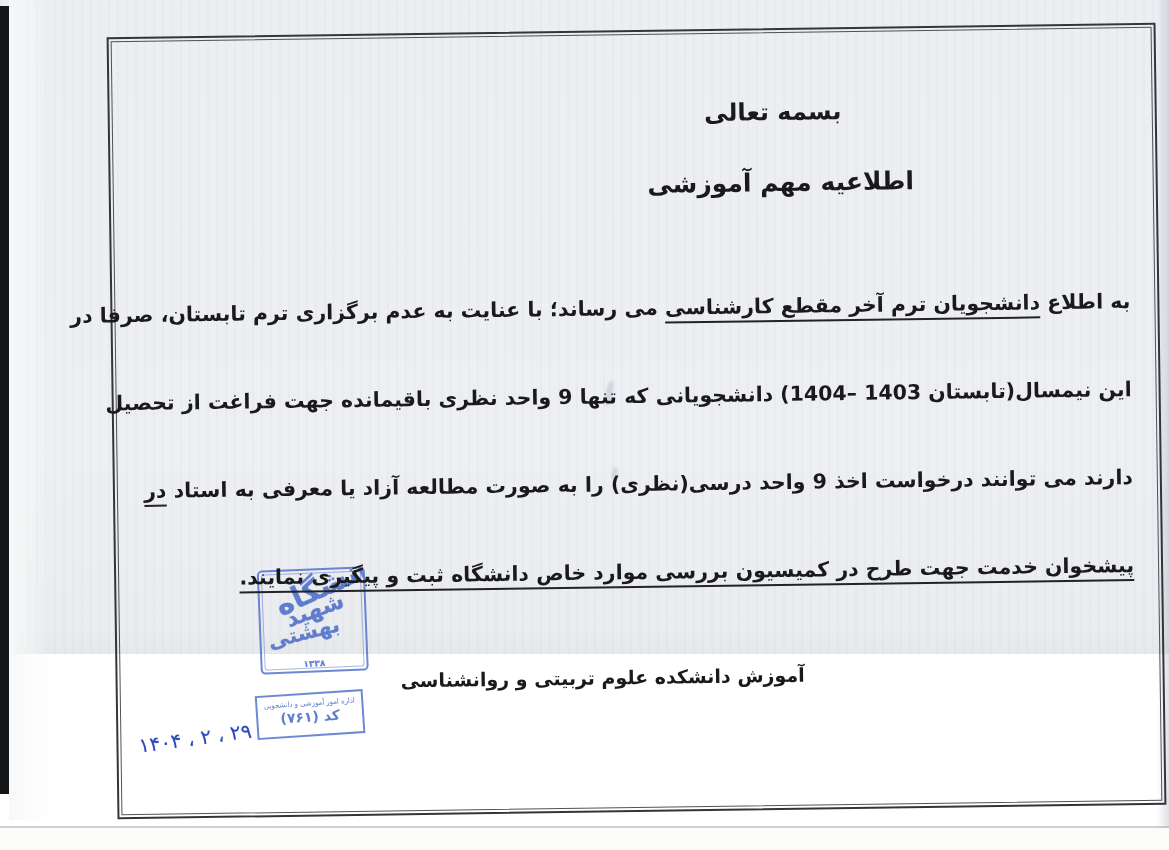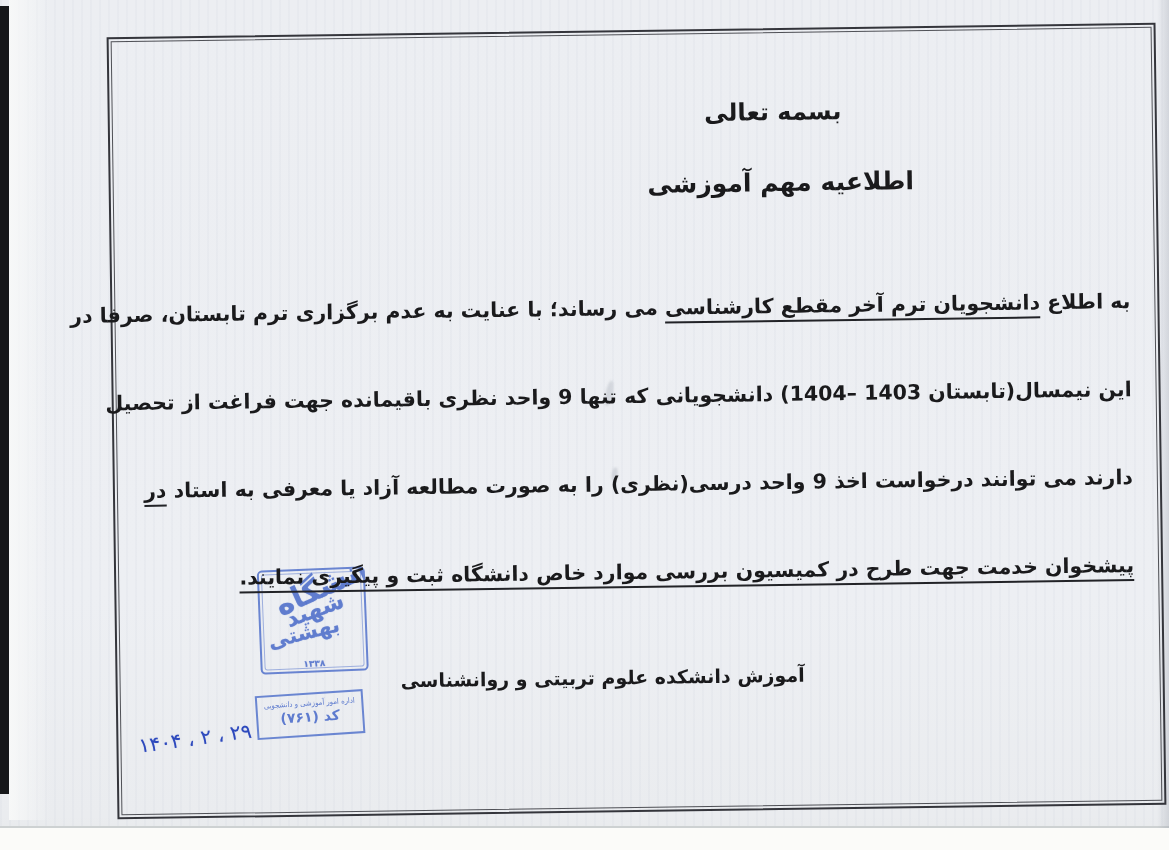--- a/index.html
+++ b/index.html
@@ -3,21 +3,21 @@
 <meta charset="utf-8">
 <title>scan</title>
 <style>
   html,body{margin:0;padding:0;}
   body{
     width:1169px;height:850px;overflow:hidden;
     background:#ffffff;
     font-family:"DejaVu Sans", sans-serif;
   }
   .scan{
-    position:relative;width:1169px;height:850px;
+    position:relative;width:1169px;height:654px;
     background:
       repeating-linear-gradient(90deg, rgba(190,196,210,0.10) 0 2px, rgba(0,0,0,0) 2px 9px),
       linear-gradient(180deg,#eceef2 0%,#edeff3 70%,#eaecef 96%,#e6e8ea 100%);
   }
   
   .edge-left{position:absolute;left:0;top:6px;width:9px;height:788px;background:#16171a;}
   .edge-left-hi{position:absolute;left:9px;top:0;width:42px;height:820px;
     background:linear-gradient(90deg,#f7f8f8 0%,rgba(247,248,248,0) 100%);}
   .edge-bottom{position:absolute;left:0;top:826px;width:1169px;height:24px;
     background:#fbfbf9;border-top:2px solid #cdd1d2;}

